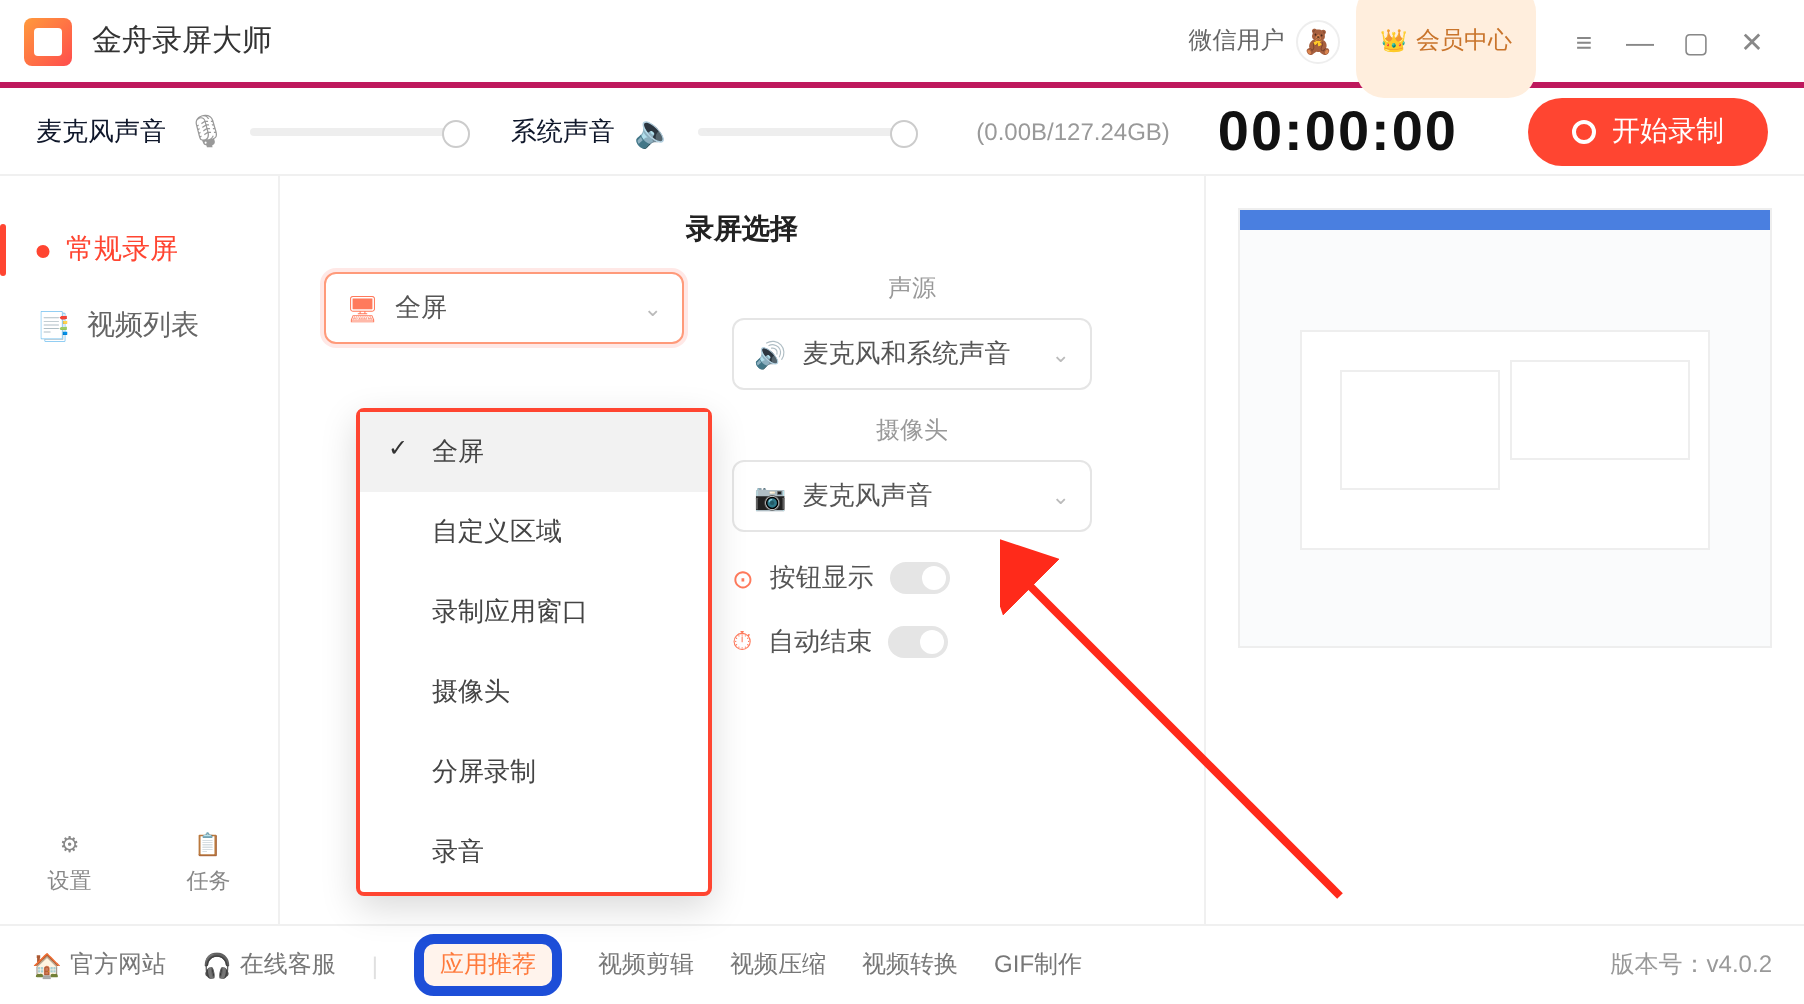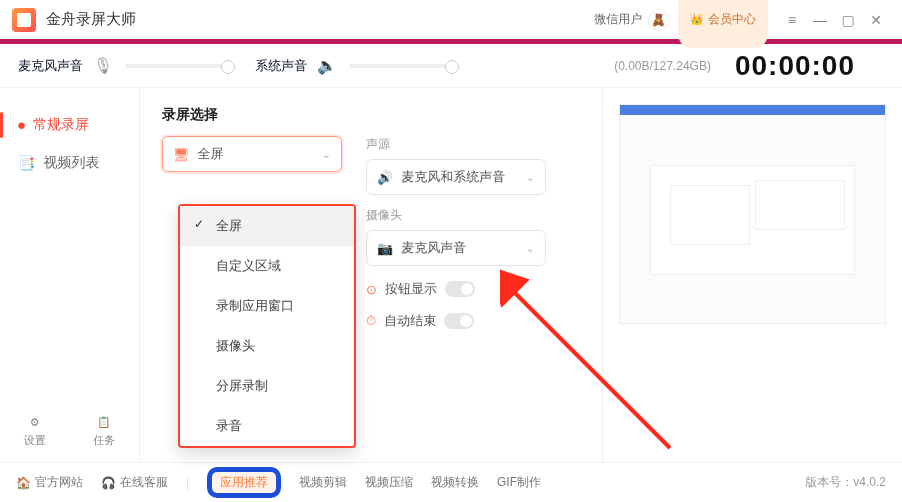--- a/index.html
+++ b/index.html
@@ -1,18 +1,18 @@
 <!DOCTYPE html>
 <html><head>
 <meta charset="utf-8">
 <style>
 * { box-sizing: border-box; margin: 0; padding: 0; font-family: "Microsoft YaHei", sans-serif; }
 body { width: 902px; height: 502px; background: #fff; overflow: hidden; position: relative; }
 
-.titlebar { height: 44px; display: flex; align-items: center; padding: 0 12px; border-bottom: 5px solid #be185d; }
+.titlebar { height: 44px; display: flex; align-items: center; padding: 0 12px; border-bottom: 3px solid #be185d; }
 .app-logo { width: 24px; height: 24px; background: linear-gradient(135deg,#ff9a3c,#ff4d4d); border-radius: 4px; margin-right: 10px; position: relative; }
 .app-logo::after { content: ""; position: absolute; inset: 5px; background: #fff; border-radius: 2px; }
 .app-title { font-size: 15px; color: #333; }
 .titlebar-spacer { flex: 1; }
 .wx-user { font-size: 12px; color: #666; margin-right: 6px; }
 .avatar { width: 22px; height: 22px; border-radius: 50%; background: #fff; border: 1px solid #eee; margin-right: 8px; display:flex;align-items:center;justify-content:center;font-size:12px; }
 .vip-btn { display: inline-flex; align-items: center; padding: 20px 12px; background: #ffeedd; color: #c9742b; border-radius: 14px; font-size: 12px; margin-right: 10px; cursor: pointer; }
 .vip-btn::before { content:"👑"; font-size:11px; margin-right:4px; }
 .win-btn { width: 28px; height: 28px; display: flex; align-items: center; justify-content: center; color: #888; cursor: pointer; font-size: 14px; }
 
@@ -27,21 +27,21 @@
 .rec-dot { width: 12px; height: 12px; border: 2px solid #fff; border-radius: 50%; display:inline-block; }
 
 .body { display: flex; height: calc(100% - 44px - 44px - 40px); }
 .sidebar { width: 140px; border-right: 1px solid #f0f0f0; padding-top: 18px; display:flex; flex-direction:column; }
 .side-item { display: flex; align-items: center; gap: 8px; padding: 10px 18px; font-size: 14px; color: #666; cursor: pointer; }
 .side-item.active { color: #ff4531; position: relative; }
 .side-item.active::before { content:""; position:absolute; left:0; top:6px; bottom:6px; width:3px; background:#ff4531; border-radius:2px; }
 .sidebar-bottom { margin-top:auto; display:flex; justify-content:space-around; padding:14px 0; }
 .sb-bottom-item { display:flex; flex-direction:column; align-items:center; font-size:11px; color:#888; gap:4px; cursor:pointer; }
 
-.main { flex: 1; padding: 18px 22px; position: relative; }
+.main { flex: 1; padding: 18px 22px; position: relative; text-align: center; }
 .section-title { font-size: 14px; color: #222; font-weight:600; margin-bottom: 12px; }
 .options { display: flex; gap: 24px; flex-wrap:wrap; }
 .col { width: 180px; }
 .label-sm { font-size: 12px; color: #999; margin-bottom: 6px; }
 .select { border: 1px solid #e5e5e5; border-radius: 6px; height: 36px; display: flex; align-items: center; padding: 0 10px; font-size: 13px; color: #555; gap: 8px; cursor: pointer; background:#fff; }
 .select.open { border-color:#ff9a7a; box-shadow:0 0 0 2px rgba(255,69,49,.12); }
 .select .chev { margin-left: auto; color: #bbb; font-size: 11px; }
 .select .ico { color:#ff7a5c; }
 .toggle-row { display:flex; align-items:center; gap:8px; margin-top:14px; font-size:13px; color:#555; }
 .toggle { width:30px; height:16px; background:#e5e5e5; border-radius:8px; position:relative; cursor:pointer; }
@@ -84,20 +84,24 @@
 
 <div class="audio-bar">
   <span class="audio-label">麦克风声音</span>
   <span class="mic-icon">🎙</span>
   <div class="slider"></div>
   <span class="audio-label">系统声音</span>
   <span class="mic-icon">🔈</span>
   <div class="slider"></div>
   <span class="storage">(0.00B/127.24GB)</span>
   <span class="timer">00:00:00</span>
+  <div class="rec-btn">
+    <span class="rec-dot"></span>
+    <span>开始录制</span>
+  </div>
 </div>
 
 <div class="body">
   <div class="sidebar">
     <div class="side-item active">
       <span>⏺</span>
       <span>常规录屏</span>
     </div>
     <div class="side-item">
       <span>📑</span>

